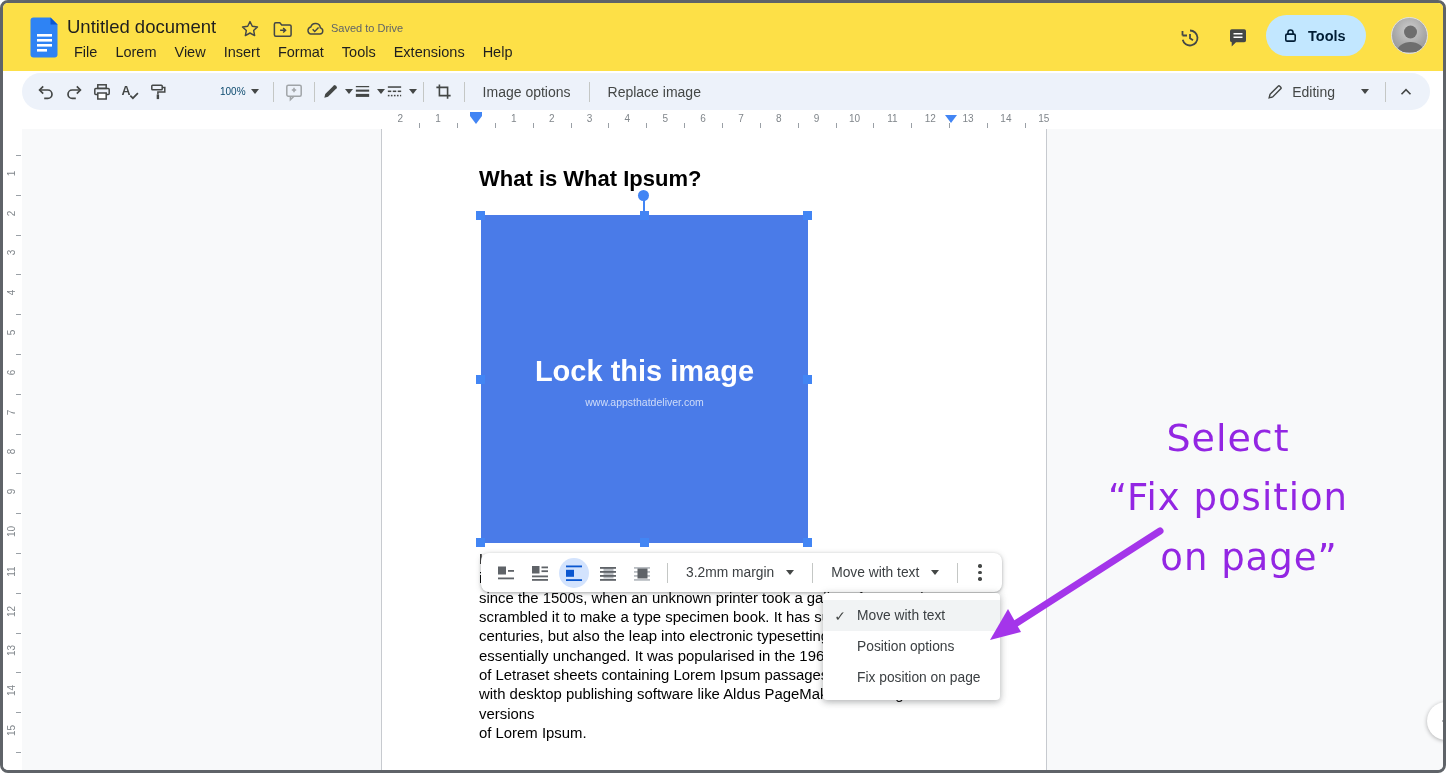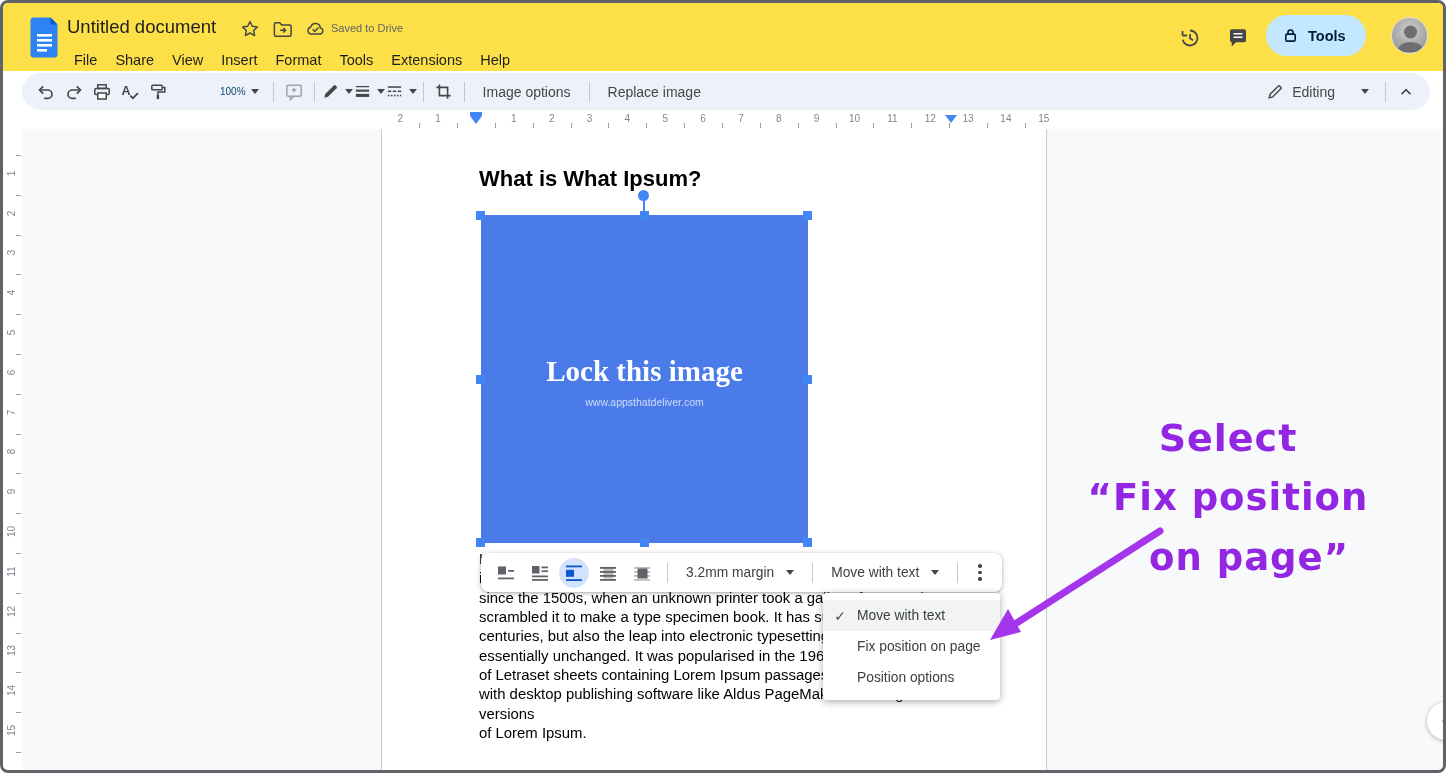--- a/index.html
+++ b/index.html
@@ -7,21 +7,21 @@
   .frame { position:relative; width:1446px; height:773px; border:3px solid #5f6368;
            border-radius:8px; overflow:hidden; background:#fff; }
 
   
   .header { position:absolute; left:0; top:0; width:100%; height:68px; background:#fde047; }
   .docs-logo { position:absolute; left:26px; top:13px; width:30px; height:42px; cursor:pointer; }
   .doc-title { position:absolute; left:64px; top:13px; font-size:18.5px; color:#1f1f1f; }
   .title-icon { position:absolute; top:15px; width:22px; height:22px; display:flex; align-items:center; justify-content:center; cursor:pointer; }
   .star-pos { left:236px; } .folder-pos { left:268px; } .cloud-pos { left:301px; }
   .saved-status { position:absolute; left:328px; top:19px; font-size:11px; color:#5f6368; cursor:pointer; }
-  .menubar { position:absolute; left:62px; top:38px; display:flex;margin-top:8px; }
+  .menubar { position:absolute; left:62px; top:38px; display:flex; }
   .menubar span { font-size:14.5px; color:#1f1f1f; padding:3px 9px; border-radius:5px; cursor:pointer; }
   .hdr-icon { position:absolute; top:18px; width:34px; height:34px; display:flex; align-items:center; justify-content:center; border-radius:50%; cursor:pointer; }
   .history-pos { left:1170px; } .comment-pos { left:1218px; }
   .share-btn { position:absolute; left:1263px; top:12px; height:41px; padding:0 20px 0 16px;
                background:#c2e7ff; border:none; border-radius:21px; display:flex; align-items:center; gap:9px;
                font-size:14.5px; font-weight:bold; color:#001d35; cursor:pointer; font-family:"Liberation Sans",sans-serif; }
   .avatar { position:absolute; left:1388px; top:14px; width:37px; height:37px; border-radius:50%;
             background:radial-gradient(circle at 50% 35%, #cfcfcf 0%, #a8a8a8 55%, #8b8b8b 100%);
             overflow:hidden; cursor:pointer; border:1px solid #e0e0e0; }
 
@@ -53,21 +53,21 @@
   .vruler .tick { position:absolute; right:1px; height:1px; width:5px; background:#9aa0a6; }
 
   
   .canvas { position:absolute; left:19px; top:126px; width:1427px; height:647px; background:#f8f9fa; }
   .page { position:absolute; left:378px; top:126px; width:666px; height:647px; background:#fff;
           border-left:1px solid #c7cacf; border-right:1px solid #c7cacf; }
   .doc-heading { position:absolute; left:476px; top:163px; font-size:22px; font-weight:bold; color:#000; }
 
   .sel-image { position:absolute; left:478px; top:212px; width:327px; height:328px; background:#4a7be8; cursor:move; }
   .img-caption { position:absolute; left:0; right:0; top:140px; text-align:center; color:#fff;
-                 font-size:29px; font-weight:bold;font-family:Liberation Serif, serif; }
+                 font-size:29px; font-weight:bold; }
   .img-subcaption { position:absolute; left:0; right:0; top:181px; text-align:center;
                     color:rgba(255,255,255,0.72); font-size:10.5px; }
   .handle { position:absolute; width:9px; height:9px; background:#4285f4; cursor:nwse-resize; }
   .rot-stem { position:absolute; left:640px; top:197px; width:2px; height:15px; background:#4285f4; }
   .rot-handle { position:absolute; left:635px; top:187px; width:11px; height:11px; border-radius:50%;
                 background:#4285f4; cursor:grab; }
 
   .body-text { position:absolute; left:476px; top:547px; width:480px; font-size:14.9px; line-height:19.35px;
                color:#000; white-space:pre-line; }
 
@@ -84,21 +84,21 @@
 
   
   .dropdown { position:absolute; left:820px; top:590px; width:177px; background:#fff; border-radius:4px;
               padding:7px 0; box-shadow:0 2px 6px rgba(60,64,67,.3), 0 1px 10px rgba(60,64,67,.15); }
   .dd-row { height:31px; display:flex; align-items:center; cursor:pointer; font-size:13.8px; color:#3c4043; }
   .dd-row.active { background:#f1f3f4; }
   .dd-check { width:34px; text-align:center; color:#444746; font-size:14px; flex:none; }
 
   
   .annotation { position:absolute; left:1080px; top:405px; width:290px; text-align:center;
-                color:#9326e3; font-weight:bold; font-size:38px; line-height:60px;
+                color:#9326e3; font-weight:normal; font-size:38px; line-height:60px;
                 font-family:"DejaVu Sans", sans-serif; letter-spacing:1px; }
   .annotation .l2 { font-size:37px; }
   .annotation .l3 { padding-left:42px; font-size:37px; }
   .arrow-svg { position:absolute; left:950px; top:500px; pointer-events:none; }
 
   .side-toggle { position:absolute; left:1424px; top:699px; width:38px; height:38px; border-radius:50%;
                  background:#fff; box-shadow:0 1px 4px rgba(0,0,0,.3); display:flex; align-items:center;
                  justify-content:center; cursor:pointer; color:#5f6368; }
 
   svg { display:block; }
@@ -135,21 +135,21 @@
     <div class="title-icon cloud-pos">
       <svg width="21" height="21" viewBox="0 0 22 22">
           <path d="M6 15.8 h9.6 a3.3 3.3 0 0 0 .5 -6.5 5.1 5.1 0 0 0 -10 -.9 A3.8 3.8 0 0 0 6 15.8z" fill="none" stroke="#444746" stroke-width="1.5"></path>
           <path d="M8 10.8 l2.2 2.2 4 -4" fill="none" stroke="#444746" stroke-width="1.5"></path>
         </svg>
     </div>
     <div class="saved-status">Saved to Drive</div>
 
     <div class="menubar">
       <span>File</span>
-      <span>Share</span>
+      <span>Lorem</span>
       <span>View</span>
       <span>Insert</span>
       <span>Format</span>
       <span>Tools</span>
       <span>Extensions</span>
       <span>Help</span>
     </div>
 
     <div class="hdr-icon history-pos">
       <svg width="24" height="24" viewBox="0 0 24 24">
@@ -453,25 +453,25 @@
       </div>
   </div>
 
   <div class="dropdown">
     <div class="dd-row active">
       <span class="dd-check">✓</span>
       <span>Move with text</span>
     </div>
     <div class="dd-row">
       <span class="dd-check"></span>
-      <span>Fix position on page</span>
+      <span>Position options</span>
     </div>
     <div class="dd-row">
       <span class="dd-check"></span>
-      <span>Position options</span>
+      <span>Fix position on page</span>
     </div>
   </div>
 
   <div class="annotation">
     <div class="l1">Select</div>
     <div class="l2">“Fix position</div>
     <div class="l3">on page”</div>
   </div>
   <svg class="arrow-svg" width="230" height="160" viewBox="0 0 230 160">
     <line x1="207" y1="28" x2="62" y2="121" stroke="#a435ea" stroke-width="7" stroke-linecap="round"></line>

